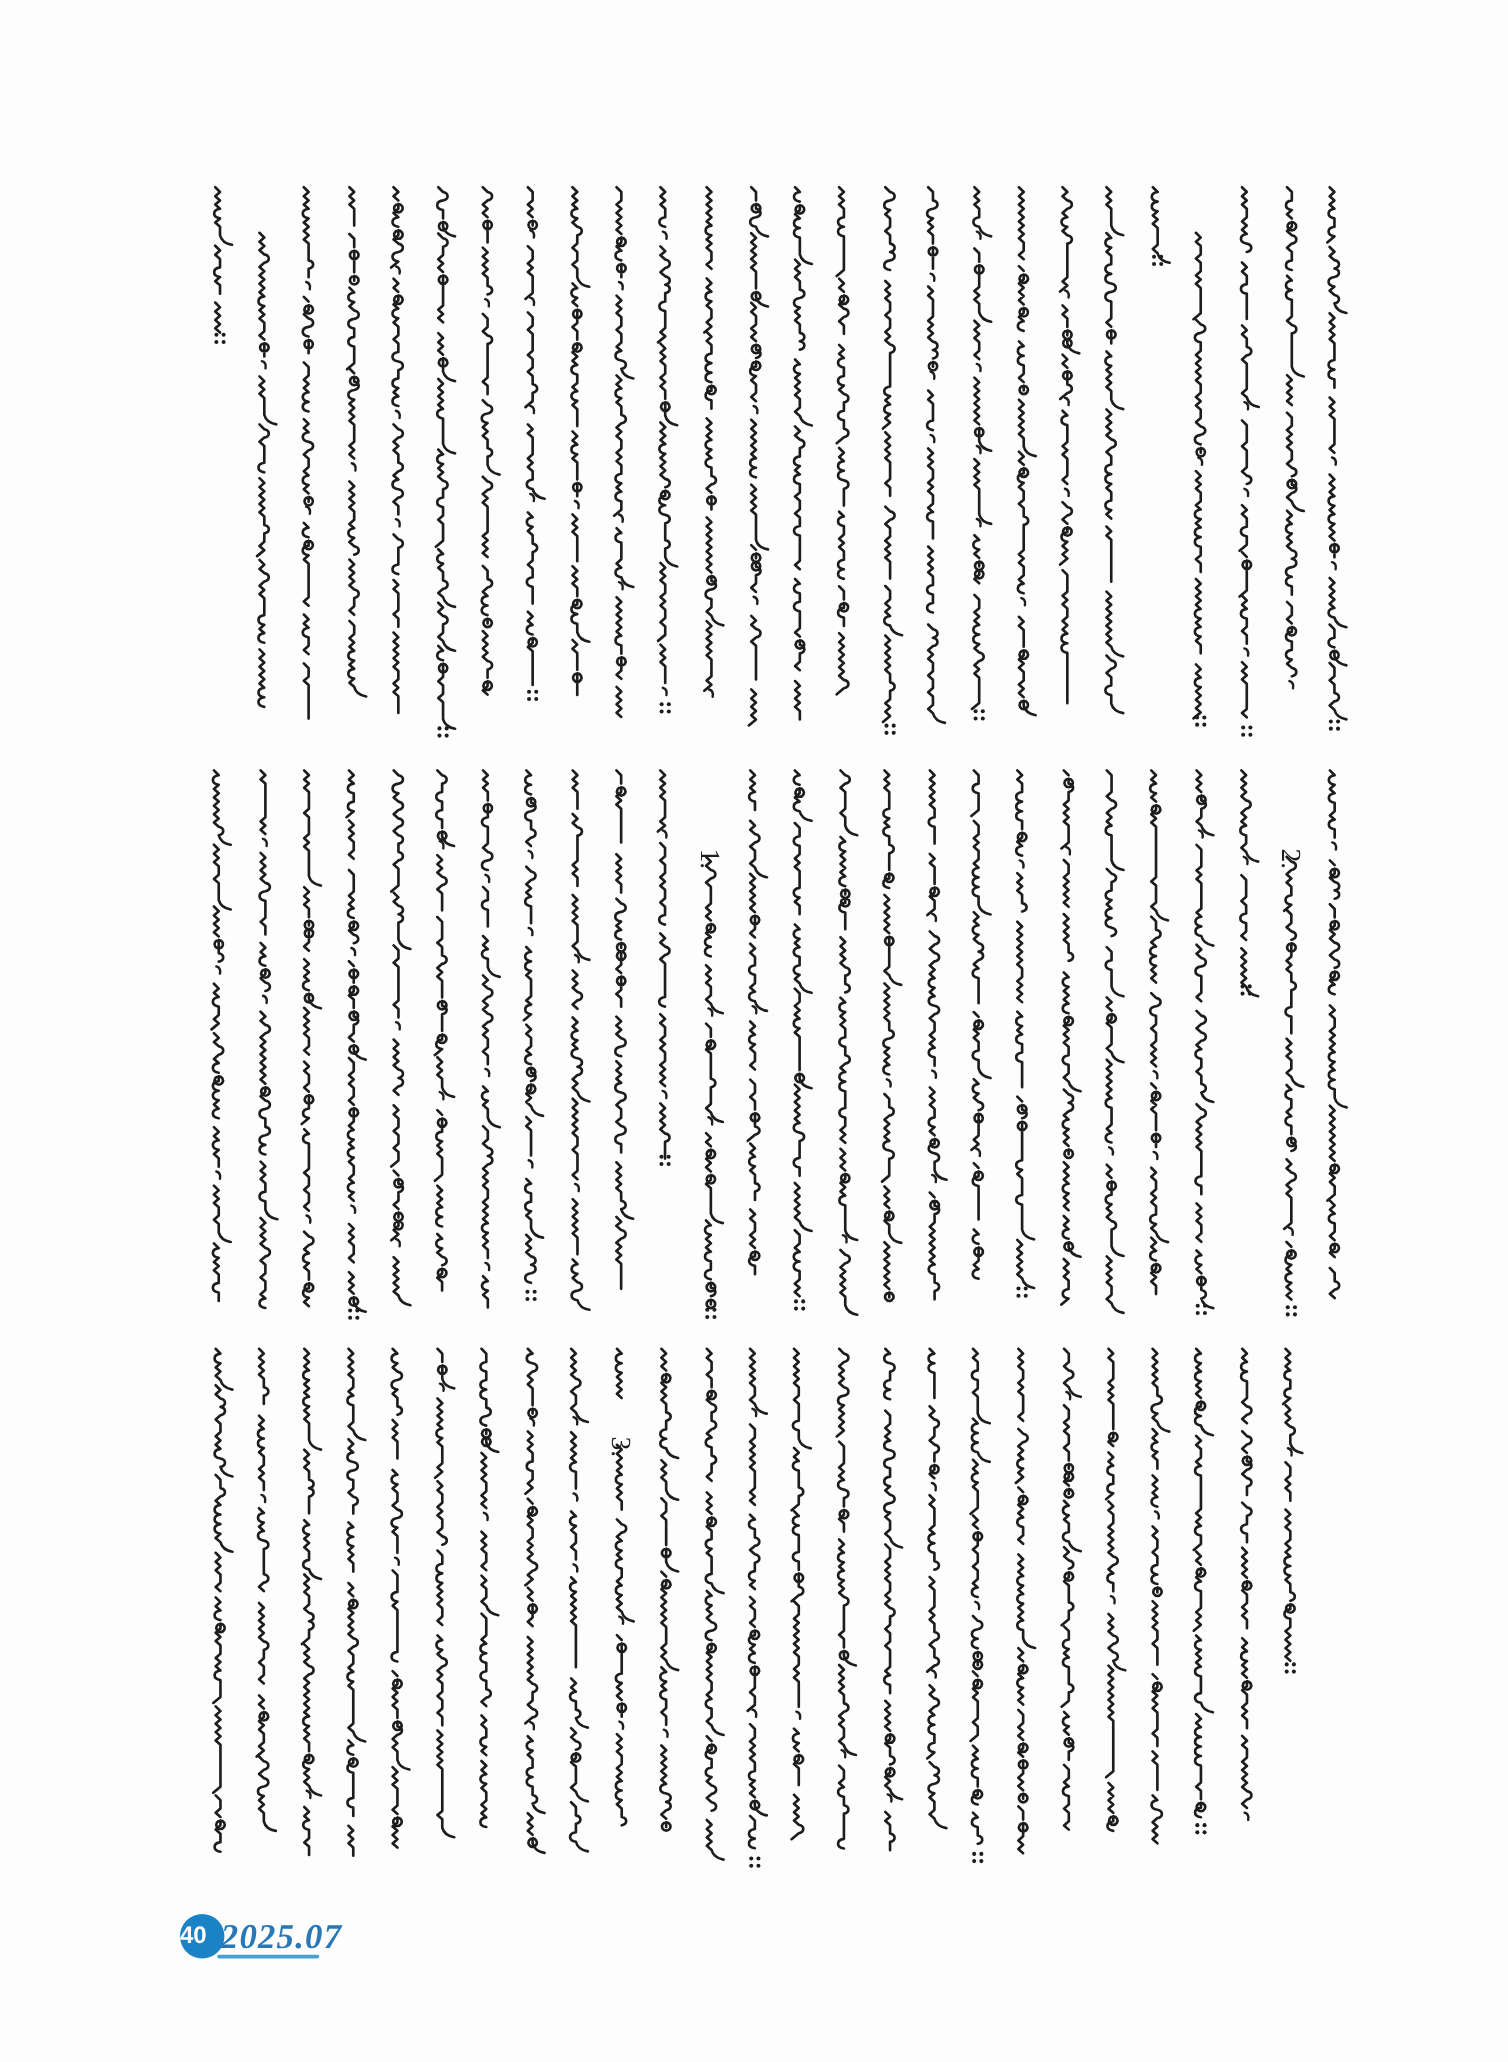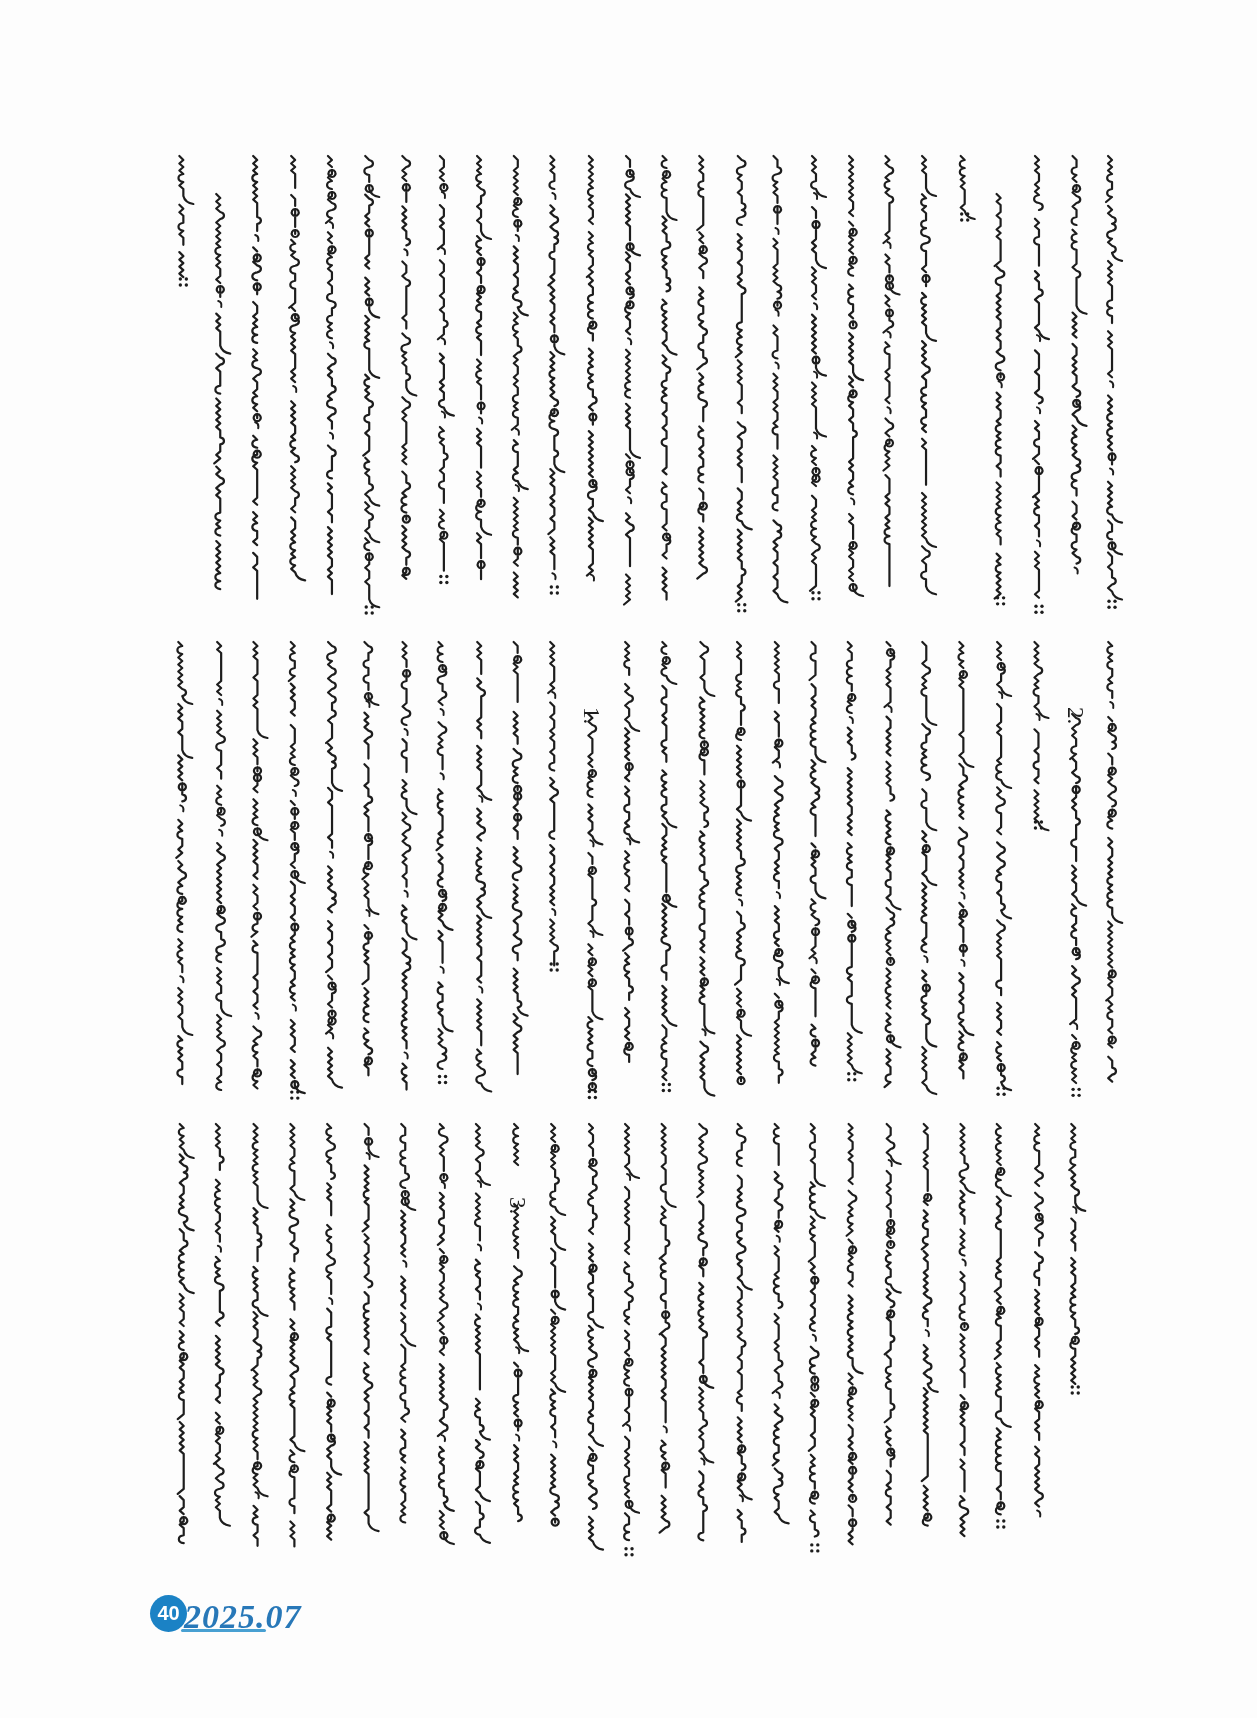--- a/index.html
+++ b/index.html
@@ -8,31 +8,31 @@
     width:1257px;height:1718px;
     background:#fdfdfd;
     overflow:hidden;
     font-family:"Liberation Sans", sans-serif;
   }
   #script-svg{position:absolute;left:0;top:0;}
   .footer{position:absolute;left:0;top:0;width:100%;height:100%;pointer-events:none;}
   .badge{
     position:absolute;left:150px;top:1595px;
     width:37px;height:37px;border-radius:50%;
-    display:flex;align-items:center;justify-content:center;
+    display:flex;align-items:center;justify-content:flex-start;
   }
   .badge span{
     color:#ffffff;font-weight:bold;font-size:20px;
     font-family:"Liberation Sans", sans-serif;
   }
   .issue{
     position:absolute;left:184px;top:1598px;
     font-family:"Liberation Serif", serif;
     font-style:italic;font-weight:bold;
-    font-size:34px;letter-spacing:1px;
+    font-size:29px;letter-spacing:1px;
   }
   .rule{
     position:absolute;left:181px;top:1629px;
     width:85px;height:3px;border-radius:2px;
   }
 </style>
 </head>
 <body>
 
 <div class="page" style="background: rgb(253, 253, 253);">

